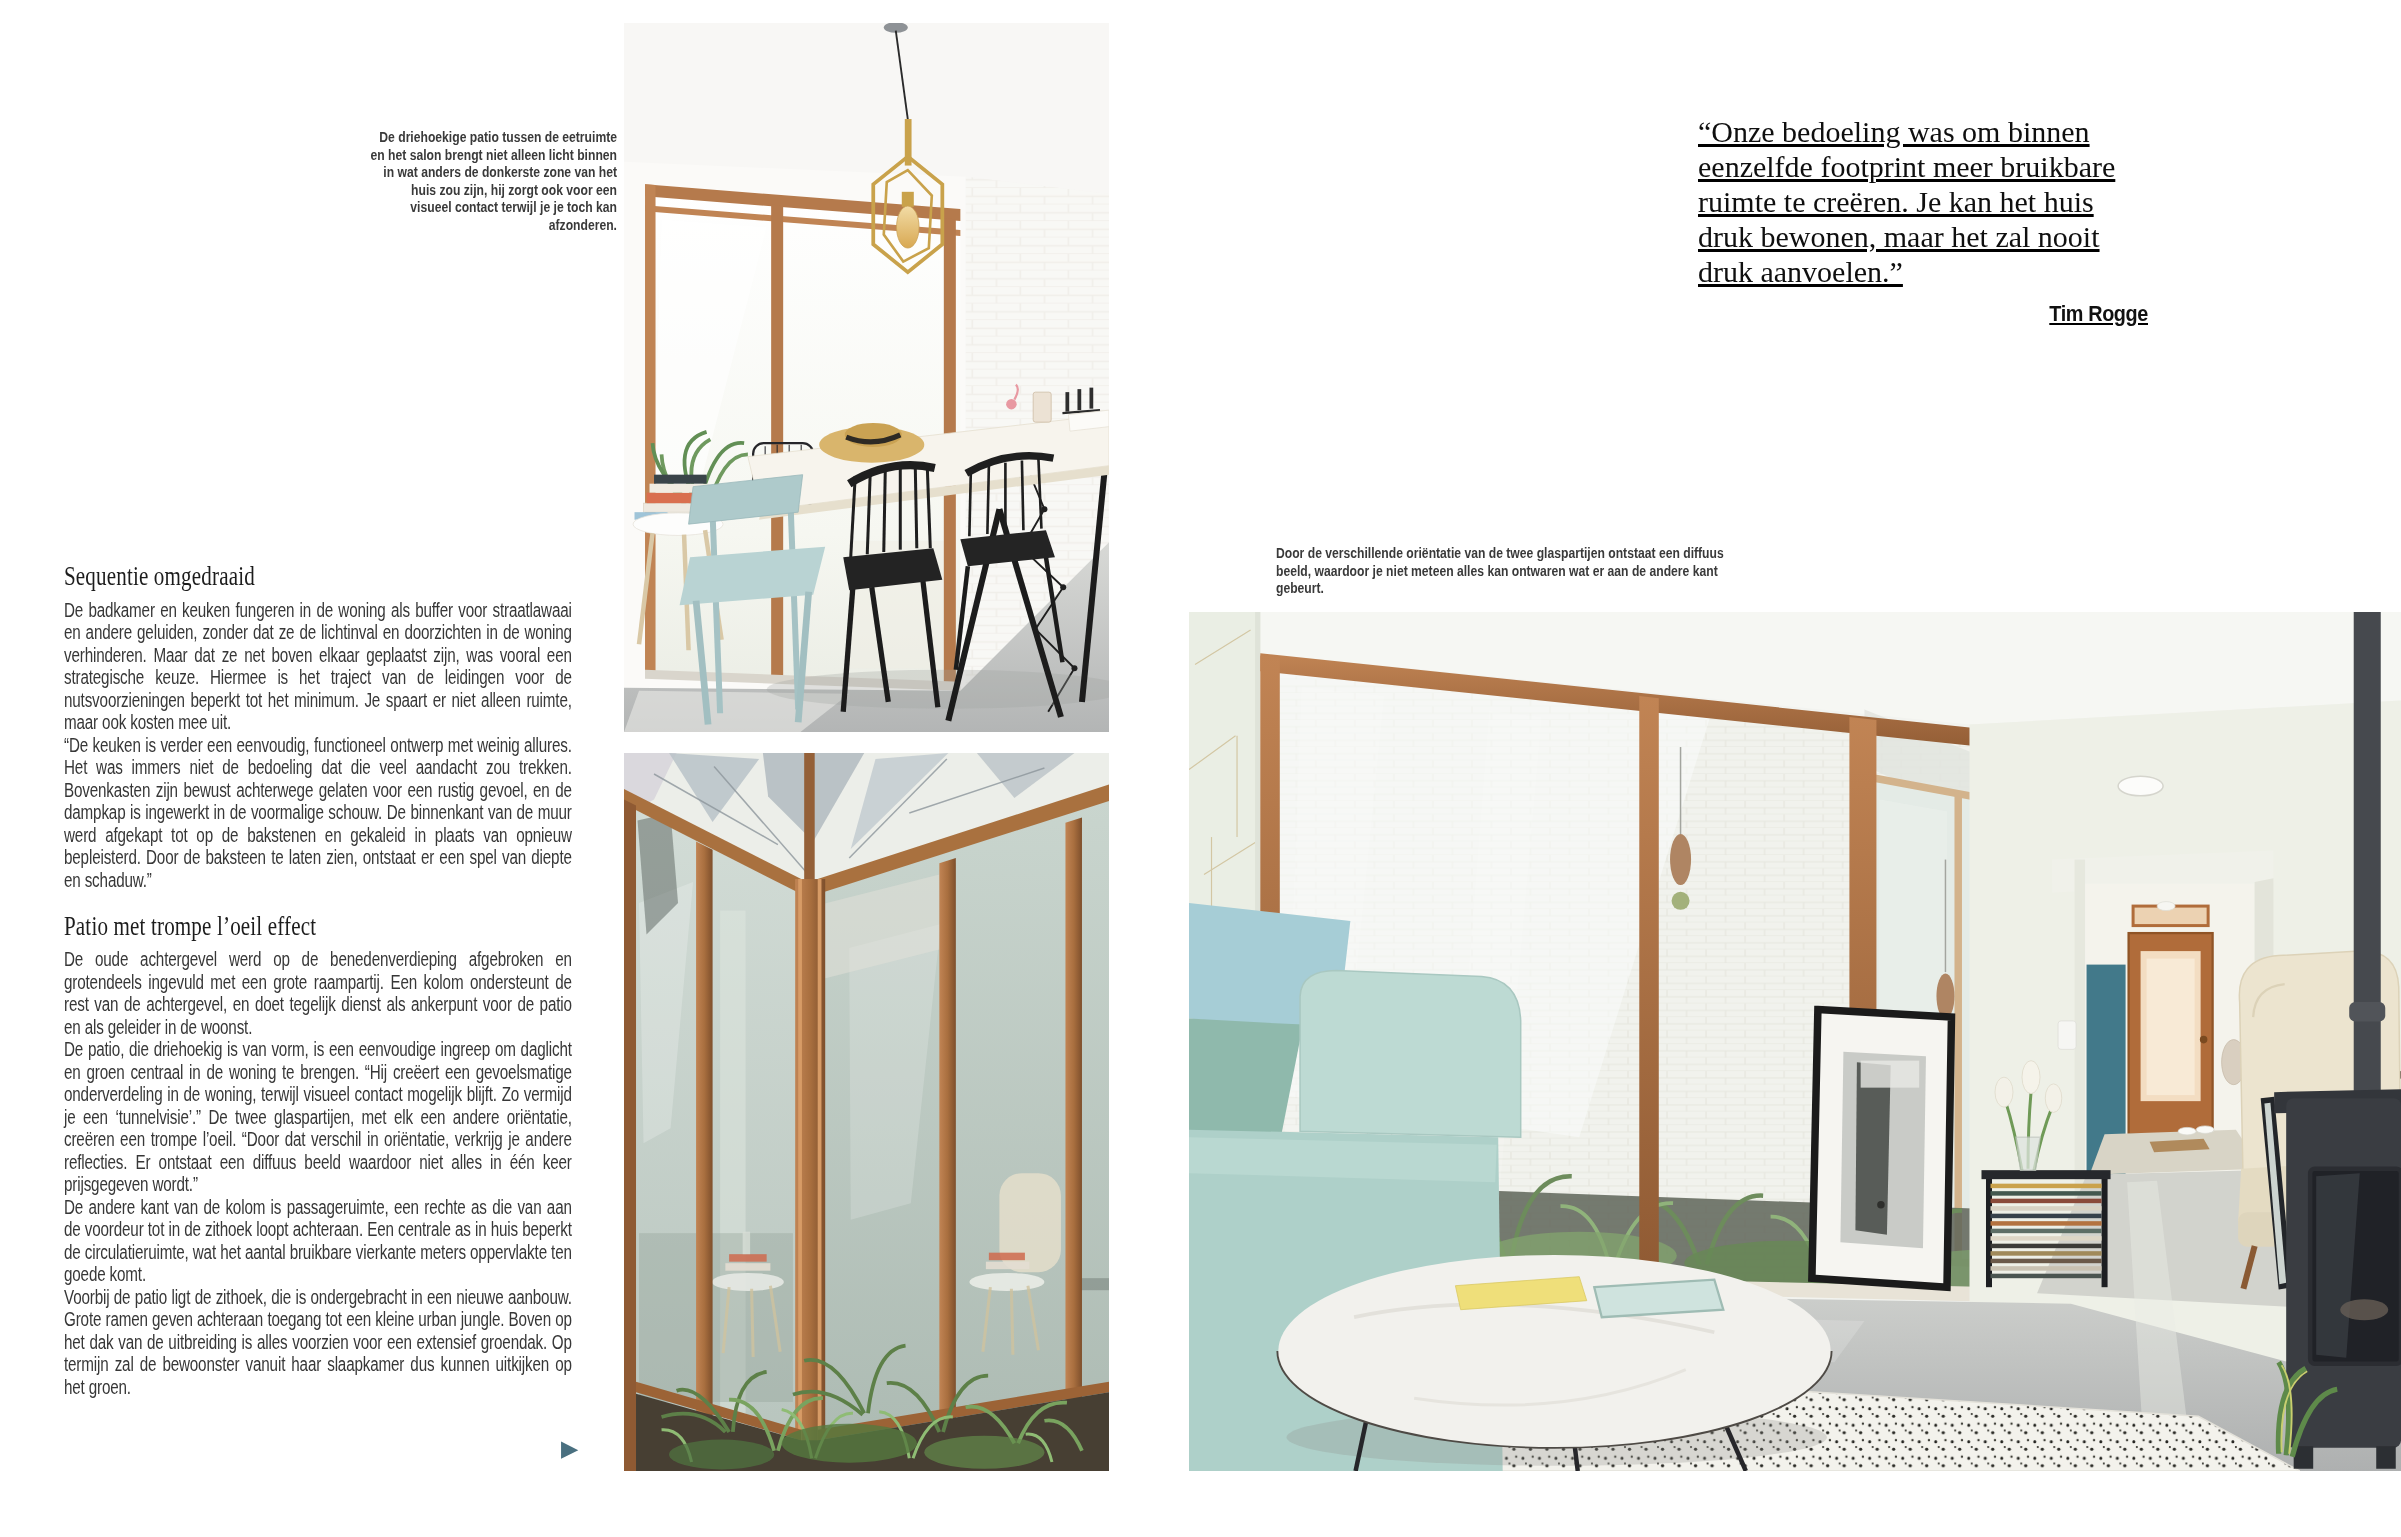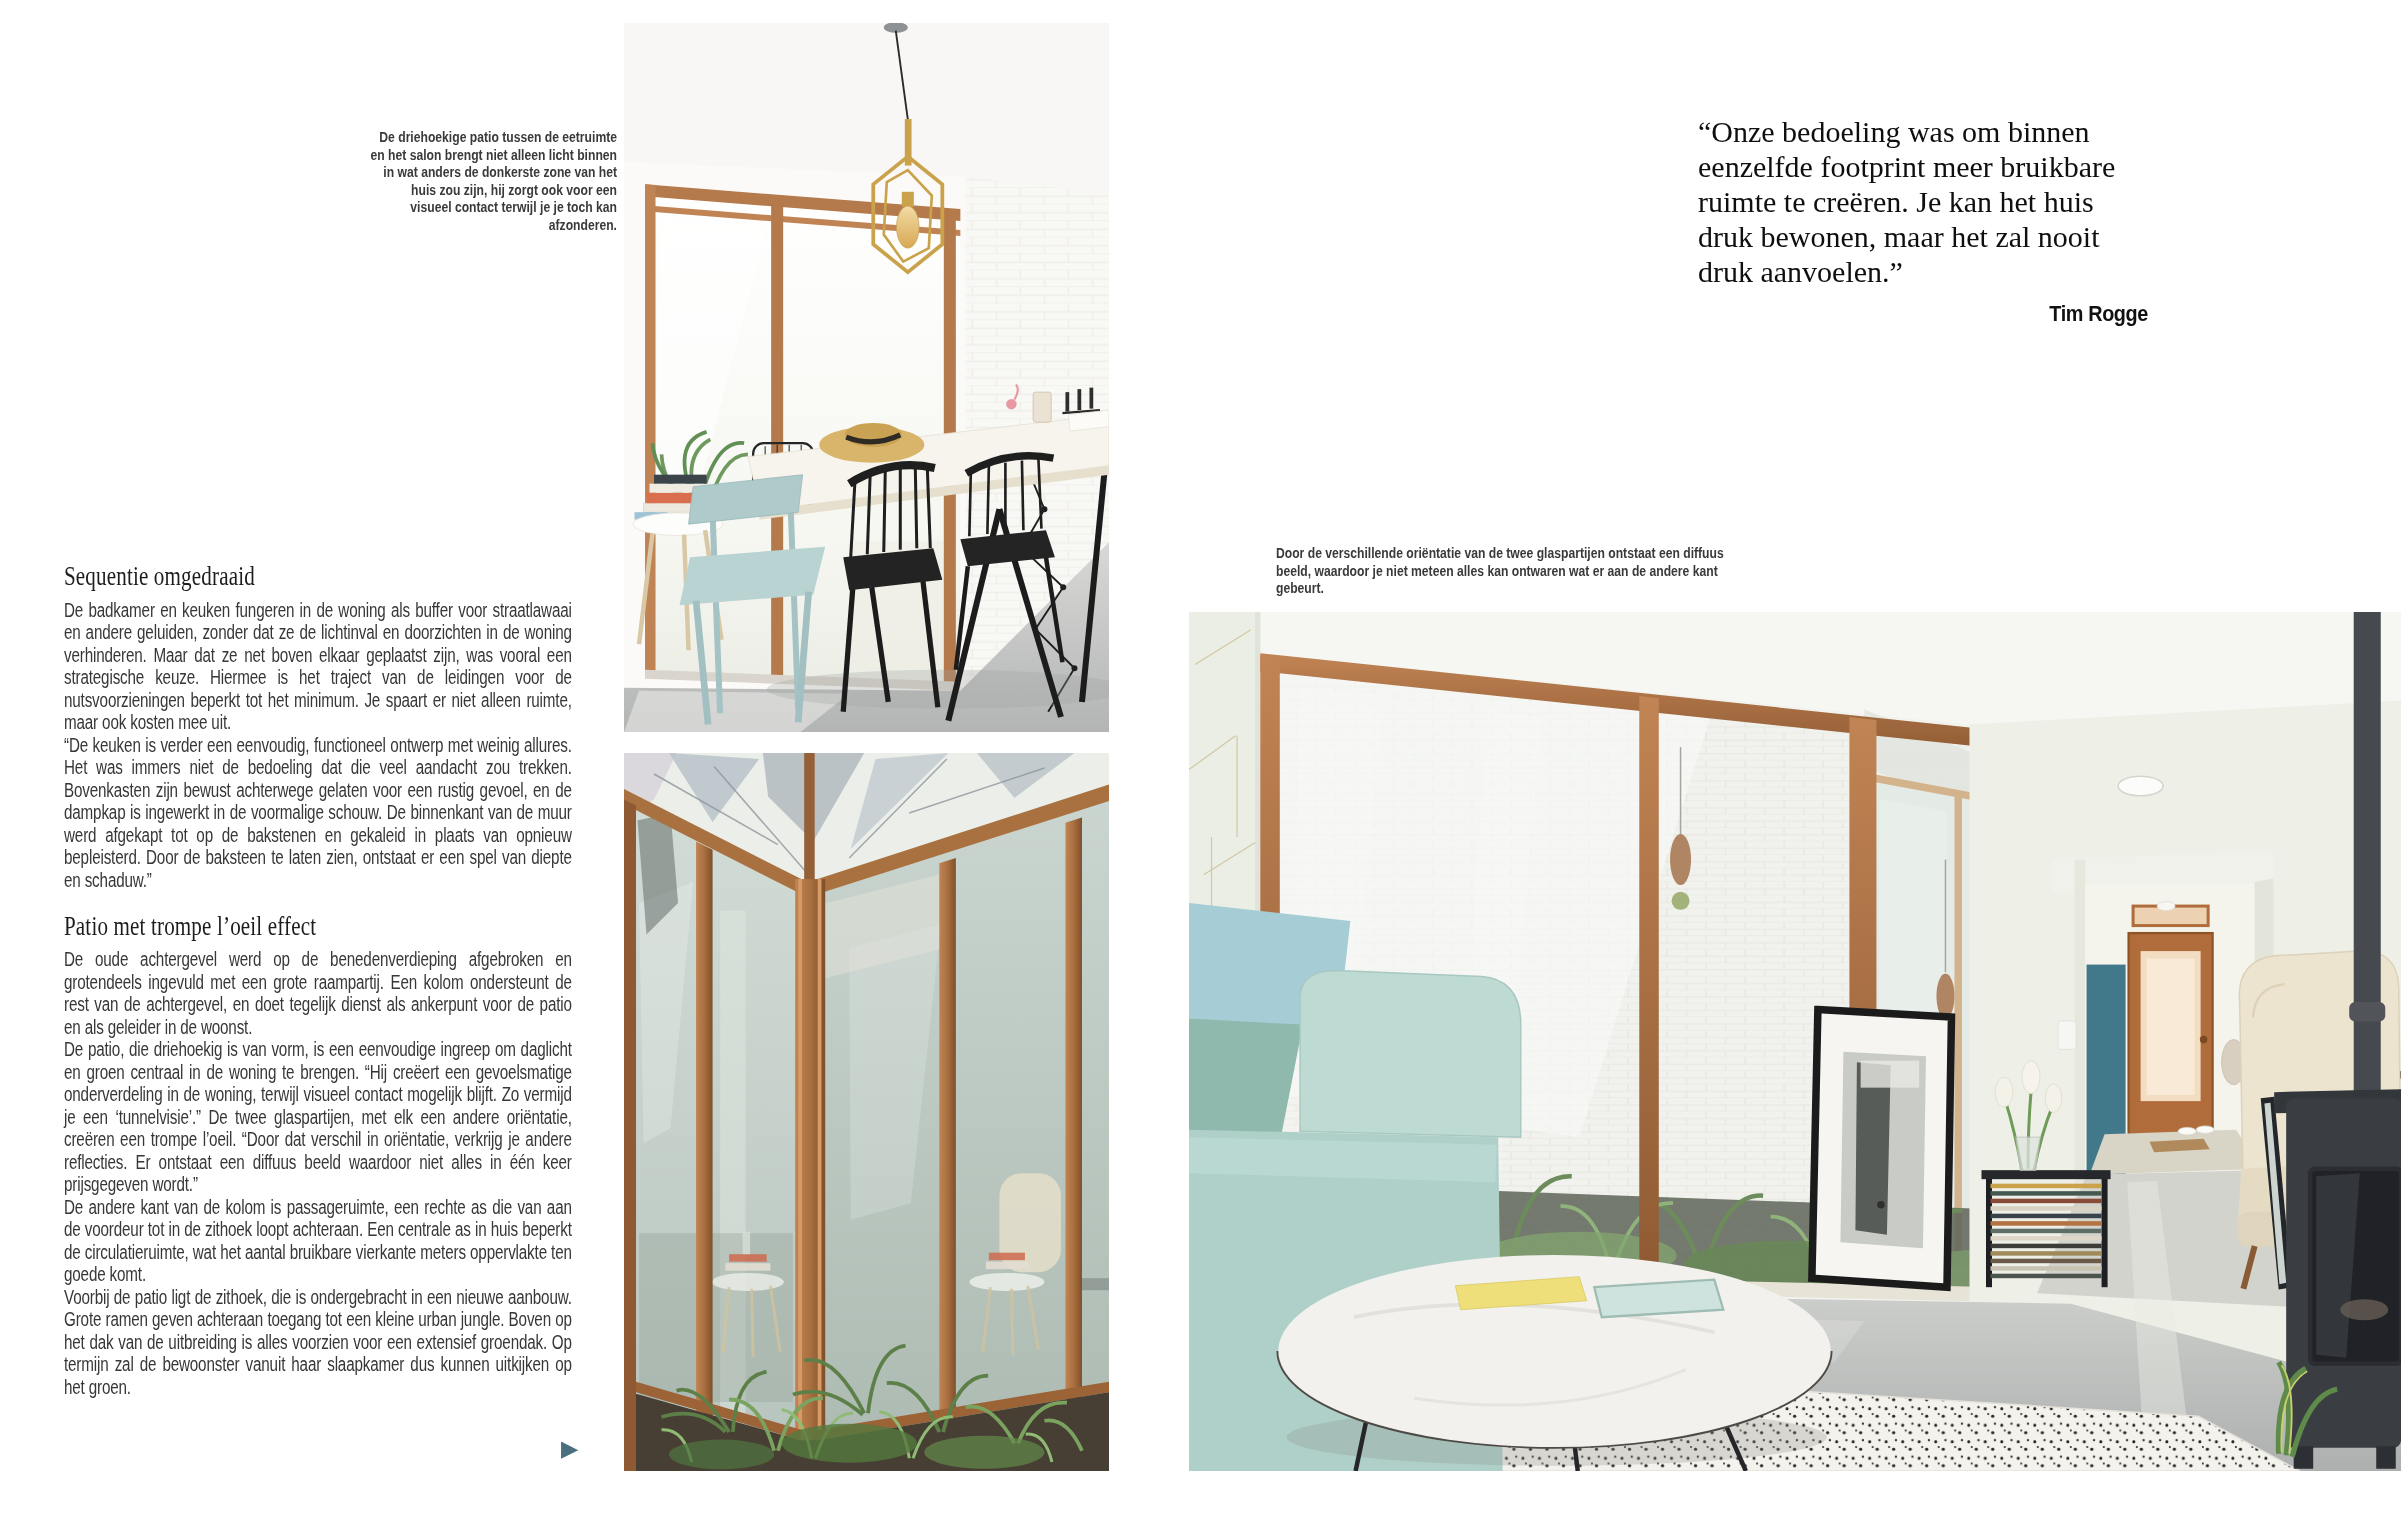--- a/index.html
+++ b/index.html
@@ -9,21 +9,21 @@
   .photo svg{display:block;width:100%;height:100%;}
 
   
   .caption{color:#3a3a3a;font-weight:700;font-size:14.3px;line-height:17.6px;letter-spacing:0;}
   #caption-left{position:absolute;left:326px;top:129px;width:291px;text-align:right;
                 transform:scaleX(0.85);transform-origin:right top;}
   #caption-right{position:absolute;left:1276px;top:545px;width:564px;text-align:left;
                  transform:scaleX(0.85);transform-origin:left top;}
 
   
-  #pull-quote{position:absolute;left:1698px;top:114px;width:450px;}
+  #pull-quote{position:absolute;left:1698px;top:114px;width:450px;text-decoration:underline;}
   #pull-quote .q{font-family:"Liberation Serif",serif;font-size:30px;line-height:35px;color:#0f0f0f;margin:0;}
   #pull-quote .attr{font-weight:700;font-size:22px;color:#111;text-align:right;margin-top:12px;
                     letter-spacing:-0.4px;transform:scaleX(0.9);transform-origin:right top;}
 
   
   #article{position:absolute;left:64px;top:561px;width:651px;
            transform:scaleX(0.78);transform-origin:left top;color:#373737;}
   #article h2{font-family:"Liberation Serif",serif;font-weight:400;font-size:27px;line-height:30px;
               color:#1c1c1c;margin:0 0 7.5px 0;letter-spacing:0.2px;}
   #article .sec2 h2{margin-top:19.5px;}

